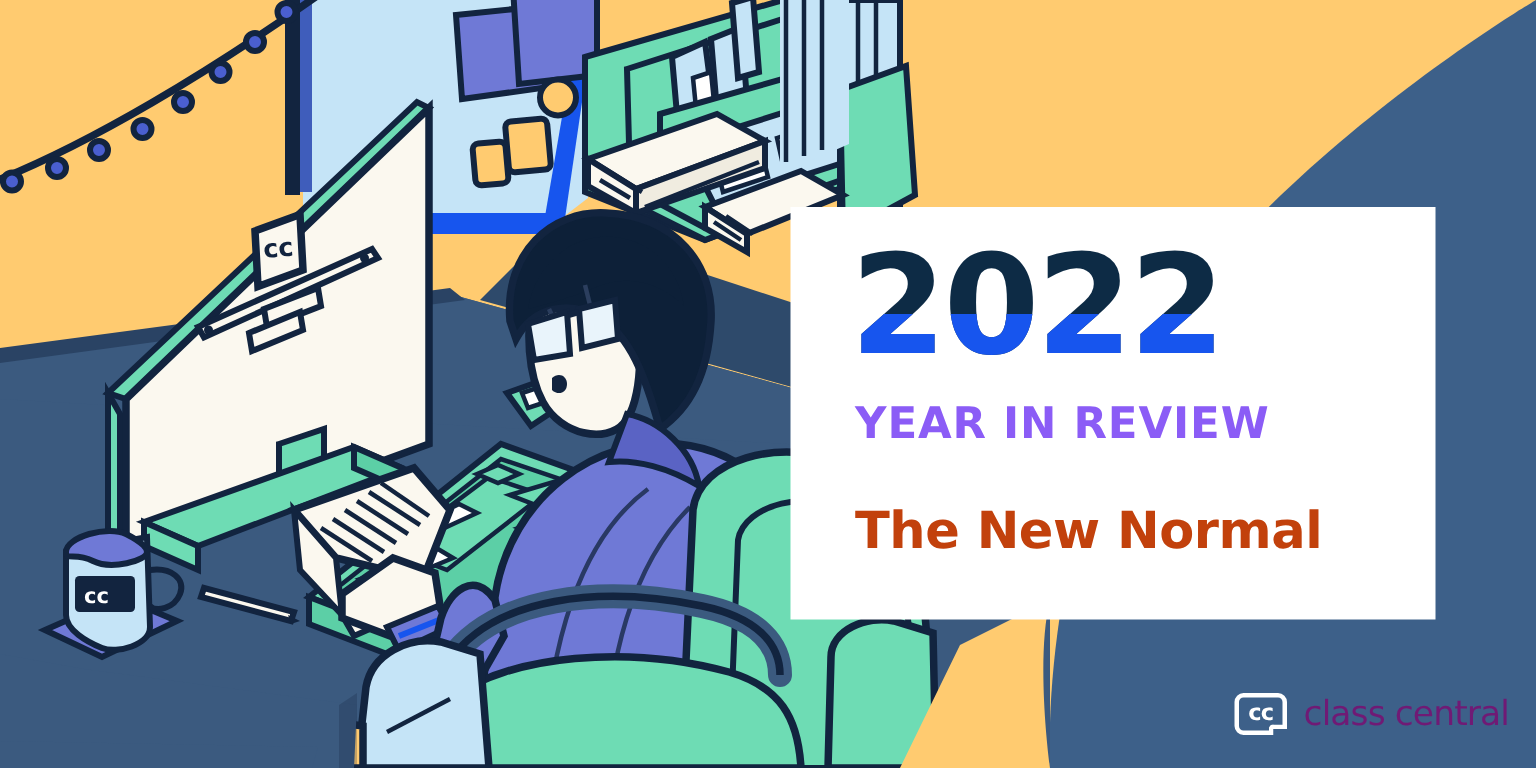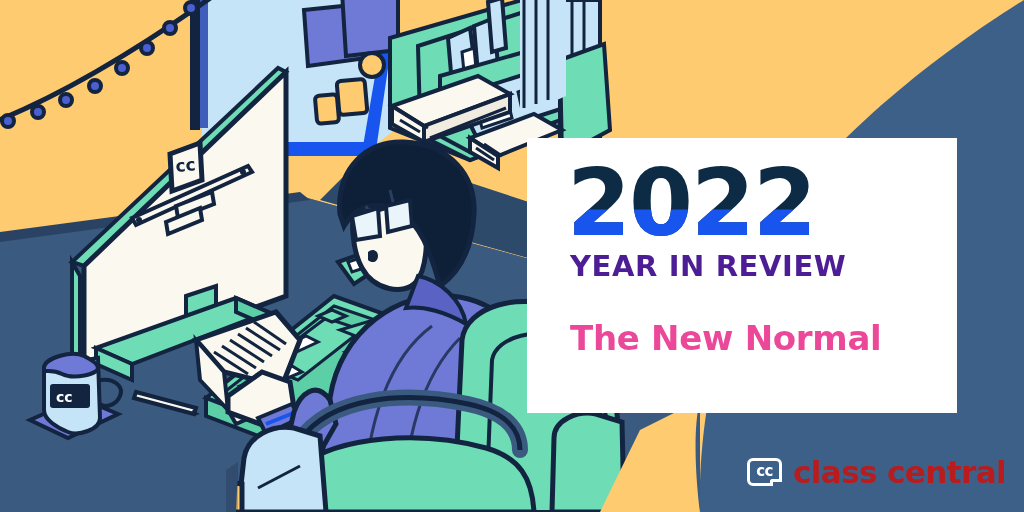--- a/index.html
+++ b/index.html
@@ -63,29 +63,29 @@
     color: #1755ee;
     clip-path: inset(56% 0 0 0);
     pointer-events: none;
     white-space: nowrap;
   }
   .subtitle {
     font-family: "DejaVu Sans", sans-serif;
     font-weight: bold;
     font-size: 29px;
     letter-spacing: 0.6px;
-    color: #4c1d95;
-    margin: 2px 0 0 3px;
+    color: #8b5cf6;
+    margin: 18px 0 0 3px;
   }
   .tagline {
     font-family: "DejaVu Sans", sans-serif;
     font-weight: bold;
     font-size: 34px;
     line-height: 1.28;
-    color: #ec4899;
+    color: #c2410c;
     margin: 34px 16px 0 3px;
     letter-spacing: -0.3px;
   }
 
   
   .logo-lockup {
     position: absolute;
     right: 18px;
     bottom: 22px;
     display: flex;
@@ -119,23 +119,23 @@
     width: 12px;
     height: 7px;
     background: #3d6089;
     border-left: 3px solid #ffffff;
     border-top: 3px solid #ffffff;
     border-top-left-radius: 3px;
     box-sizing: border-box;
   }
   .logo-word {
     font-family: "DejaVu Sans", sans-serif;
-    font-weight: bold;
-    font-size: 31px;
-    color: #b91c1c;
+    font-weight: normal;
+    font-size: 23px;
+    color: #701a75;
     letter-spacing: -0.6px;
   }
 </style>
 </head>
 <body>
 
 <div id="banner">
 
   <svg id="art" viewBox="0 0 1024 512" width="1024" height="512" xmlns="http://www.w3.org/2000/svg" aria-hidden="true">
 

